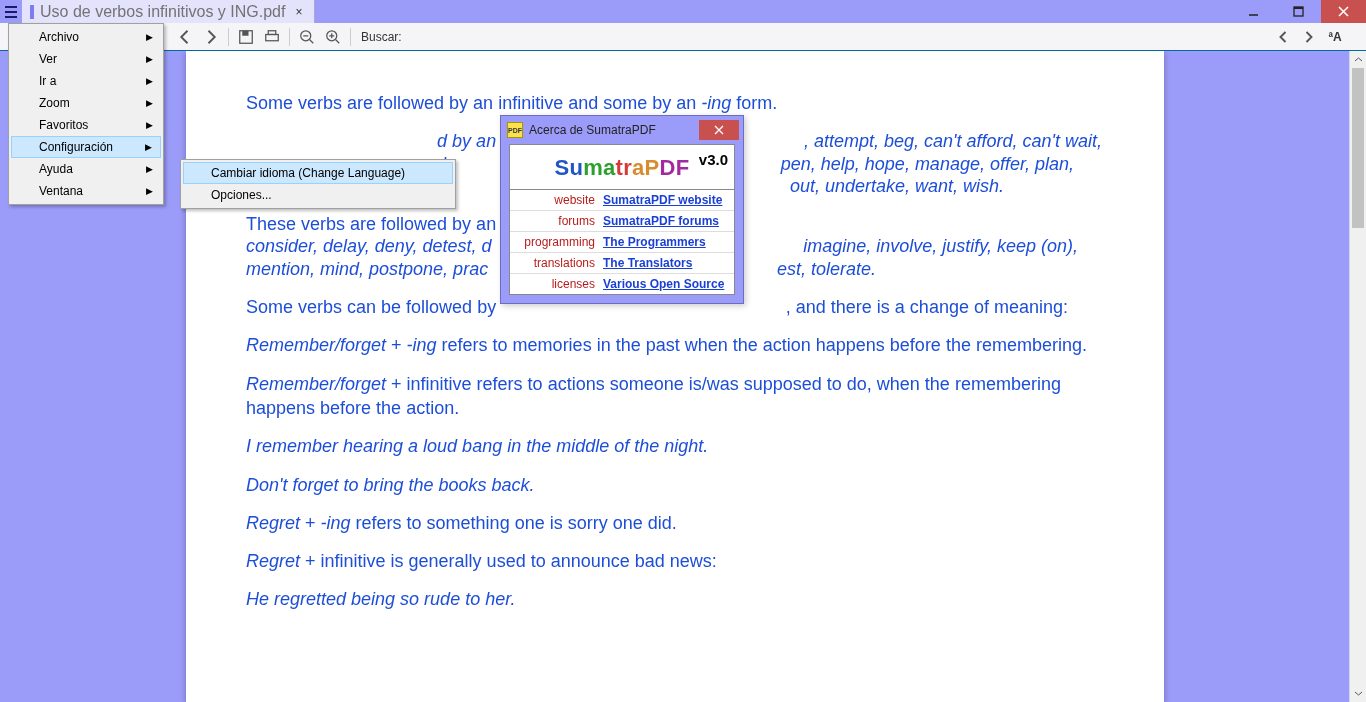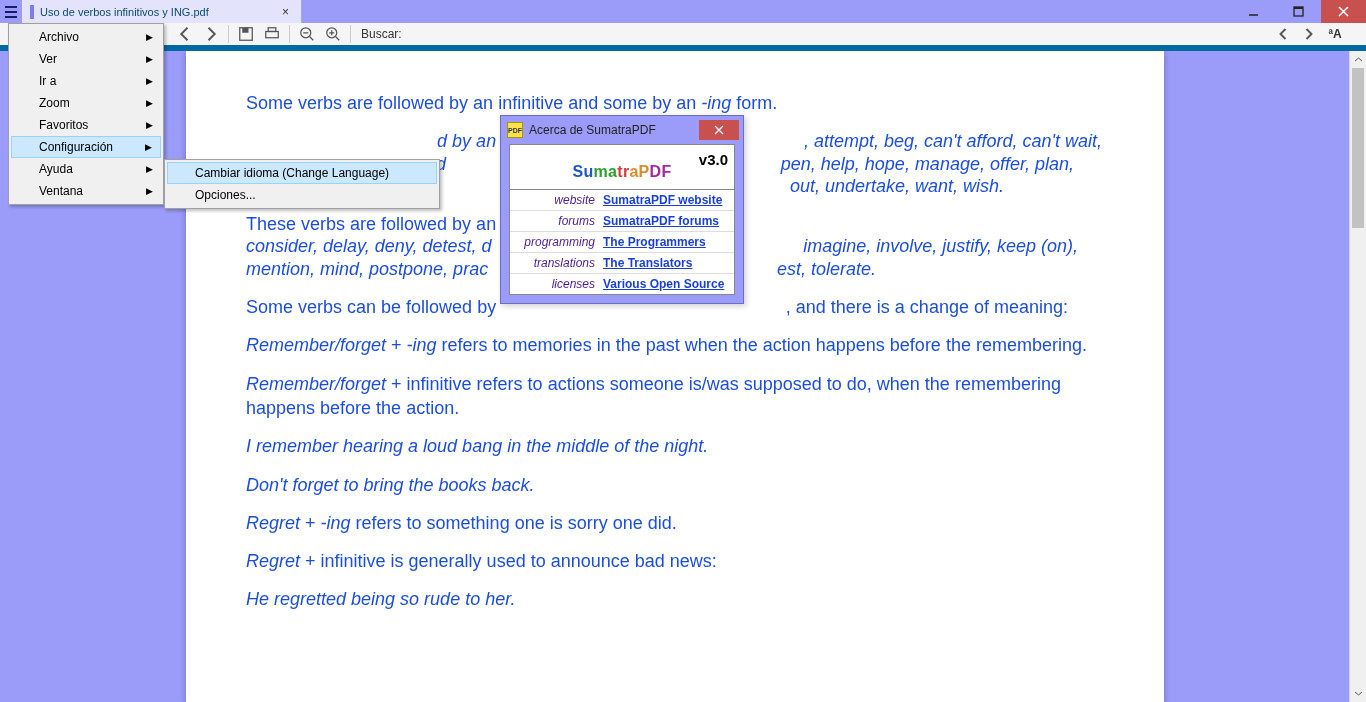--- a/index.html
+++ b/index.html
@@ -4,29 +4,29 @@
 <style>
 * { margin:0; padding:0; box-sizing:border-box; font-family: "Segoe UI", Tahoma, sans-serif; }
 body { width:1366px; height:702px; overflow:hidden; background:#fff; position:relative; }
 
 
 .titlebar { height:23px; background:#9b9bf9; display:flex; align-items:stretch; }
 .hamburger { width:22px; display:flex; align-items:center; justify-content:center; cursor:pointer; }
 .hamburger svg { width:16px; height:16px; }
 .tab { background:#e3e3fc; border-right:1px solid #a7a7e0; display:flex; align-items:center; padding:0 8px; gap:6px; min-width:280px; position:relative; }
 .tab-marker { width:4px; height:14px; background:#7d7df0; }
-.tab-title { font-size:11px; color:#0c4a6e; }
+.tab-title { font-size:16px; color:#737373; }
 .tab-close { font-size:12px; color:#333; margin-left:auto; padding:0 4px; cursor:pointer; }
 .titlebar-spacer { flex:1; }
 .win-btn { width:45px; display:flex; align-items:center; justify-content:center; cursor:pointer; }
 .win-btn.close-btn { background:#c8504f; color:#fff; }
 .win-btn svg { width:11px; height:11px; }
 
 
-.toolbar { height:28px; background:#f5f5f8; border-bottom:6px solid #0369a1; display:flex; align-items:center; padding-left:174px; gap:4px; font-size:12px; color:#333; }
+.toolbar { height:28px; background:#f5f5f8; border-bottom:1px solid #0369a1; display:flex; align-items:center; padding-left:174px; gap:4px; font-size:12px; color:#333; }
 .tool-btn { width:22px; height:22px; display:flex; align-items:center; justify-content:center; cursor:pointer; border:1px solid transparent; }
 .tool-sep { width:1px; height:18px; background:#ccc; margin:0 2px; }
 .search-label { margin-left:4px; }
 .search-box { border:none; background:transparent; font-size:12px; width:150px; margin-left:4px; outline:none; }
 .toolbar-mid { flex:1; }
 .find-btns { display:flex; gap:4px; margin-right:20px; }
 
 
 .content { position:absolute; top:51px; left:0; right:0; bottom:0; background:#9b9bf9; overflow:hidden; }
 .page { position:absolute; top:0; left:186px; width:978px; bottom:0; background:#fff; box-shadow:0 2px 6px rgba(0,0,0,.3); padding:40px 60px; font-family:"Times New Roman", serif; font-size:18px; line-height:1.35; color:#1d4ed8; overflow:hidden; }
@@ -35,35 +35,35 @@
 .scrollbar { position:absolute; right:0; top:0; bottom:0; width:17px; background:#f0f0f0; border-left:1px solid #d6d6e0; }
 .scroll-up, .scroll-down { height:17px; display:flex; align-items:center; justify-content:center; cursor:pointer; }
 .scroll-thumb { position:absolute; left:2px; right:2px; top:17px; height:160px; background:#c2c2c2; }
 
 
 .menu { position:absolute; background:#f0f0f0; border:1px solid #a0a0a0; box-shadow:2px 2px 3px rgba(0,0,0,.25); font-size:12px; padding:2px; }
 .menu-item { display:flex; align-items:center; padding:3px 24px 3px 28px; cursor:pointer; position:relative; height:22px; }
 .menu-item .arrow { position:absolute; right:8px; font-size:9px; }
 .menu-item.hl { background:#cce8ff; border:1px solid #99d1ff; padding:2px 23px 2px 27px; }
 .menu-main { top:23px; left:8px; width:156px; }
-.menu-sub { top:159px; left:164px; width:276px; }
+.menu-sub { top:159px; left:180px; width:276px; }
 
 
 .dialog { position:absolute; top:115px; left:500px; width:244px; background:#9b9bf9; border:1px solid #6c6cc0; box-shadow:2px 2px 6px rgba(0,0,0,.2); }
 .dlg-title { display:flex; align-items:center; height:28px; padding:0 0 0 6px; font-size:12px; color:#222; }
 .dlg-icon { width:16px; height:16px; background:#f9e24d; border:1px solid #aa9500; margin-right:6px; display:flex; align-items:center; justify-content:center; font-size:7px; font-weight:bold; color:#333; }
 .dlg-close { margin-left:auto; width:40px; height:20px; background:#c8504f; color:#fff; display:flex; align-items:center; justify-content:center; cursor:pointer; margin-right:4px; }
 .dlg-body { background:#fff; margin:0 8px 8px 8px; border:1px solid #888; }
 .dlg-logo { display:flex; align-items:baseline; justify-content:center; padding:10px 0 8px 0; border-bottom:1px solid #888; position:relative; }
-.dlg-logo .sumatra { font-family:Arial; font-size:16px; font-weight:bold; letter-spacing:.3px;margin-top:8px; }
+.dlg-logo .sumatra { font-family:Arial; font-size:22px; font-weight:bold; letter-spacing:.3px; }
 .dlg-logo .ver { font-size:15px; font-weight:bold; position:absolute; right:6px; top:6px; }
 .sumatra .c1{color:#1f55c4}.sumatra .c2{color:#2da02d}.sumatra .c3{color:#d63a3a}.sumatra .c4{color:#d88c2f}.sumatra .c5{color:#a229a2}
 .dlg-row { display:flex; border-bottom:1px solid #ddd; padding:3px 8px; font-size:12px; }
 .dlg-row:last-child { border-bottom:none; }
-.dlg-row .k { width:85px; text-align:right; color:#4c1d95; padding-right:8px;font-style:italic; }
+.dlg-row .k { width:85px; text-align:right; color:#b91c1c; padding-right:8px; }
 .dlg-row .v { color:#1a3fd4; font-weight:bold; text-decoration:underline; cursor:pointer; }
 
 </style>
 </head>
 <body>
 
 <div class="titlebar">
   <div class="hamburger">
     <svg viewBox="0 0 16 16">
         <path d="M2 3h12M2 8h12M2 13h12" stroke="#1a1a6a" stroke-width="2"></path>

